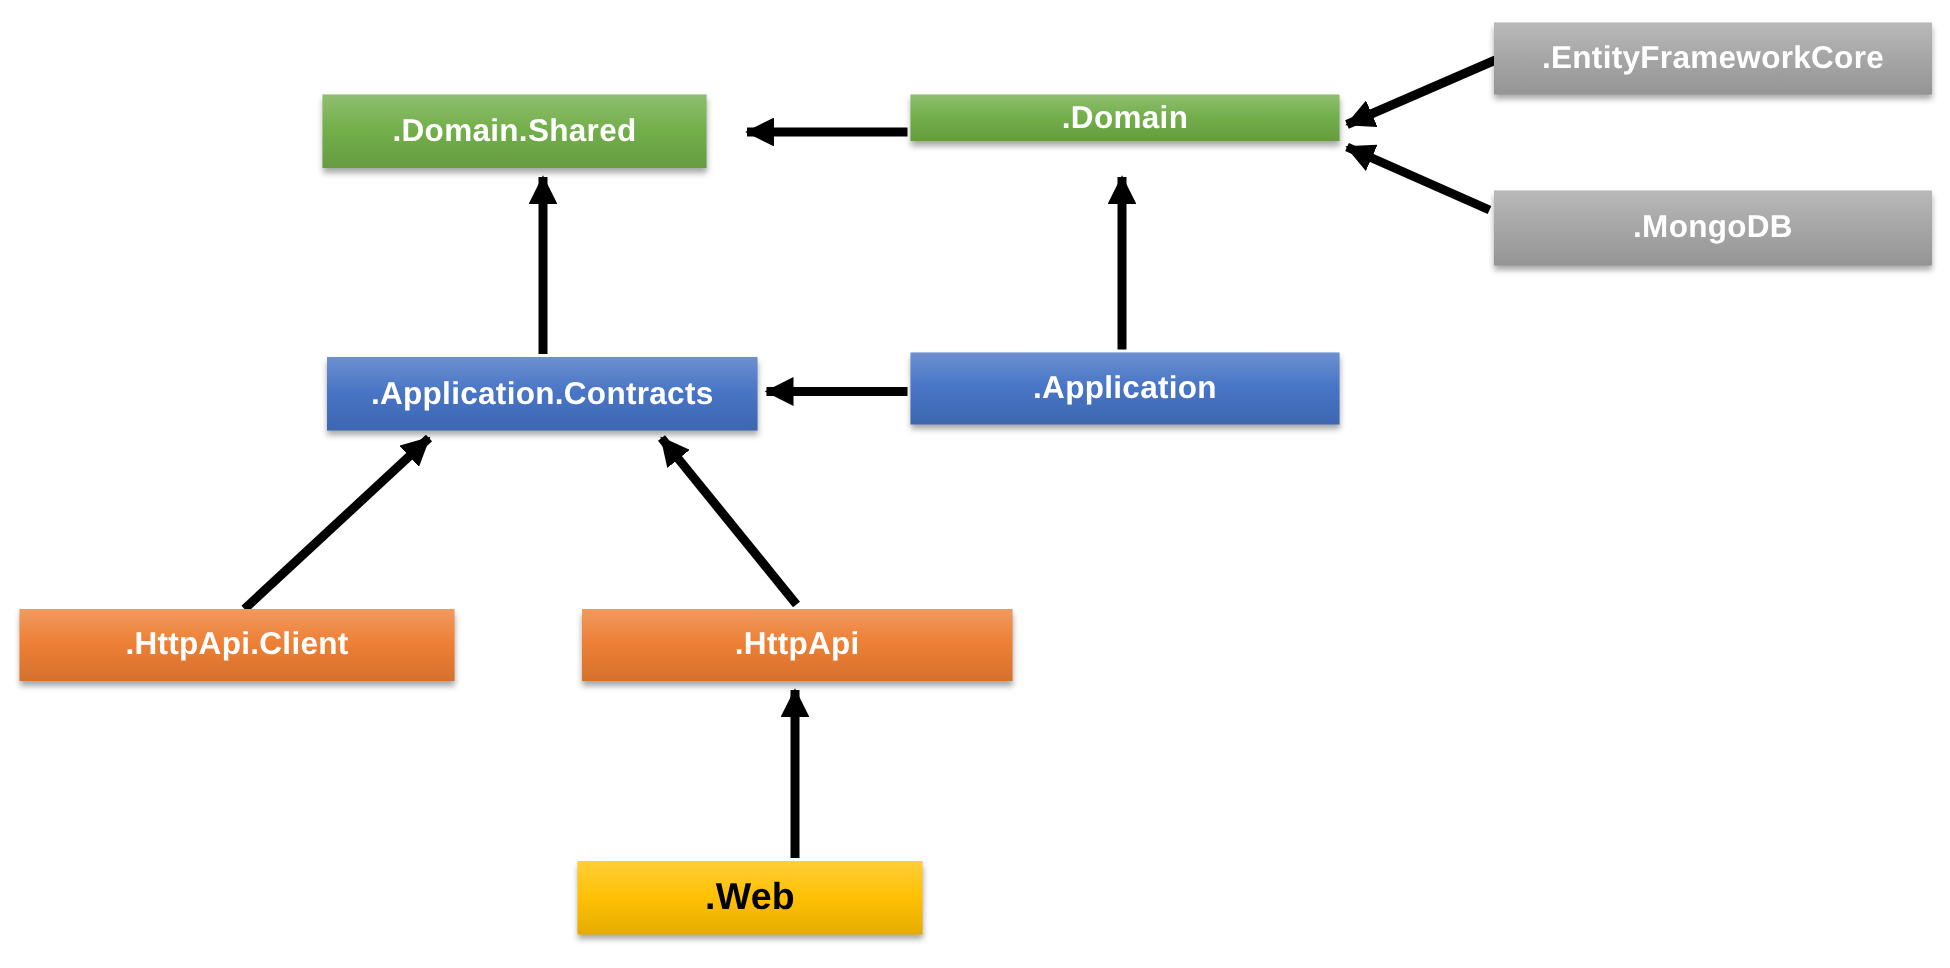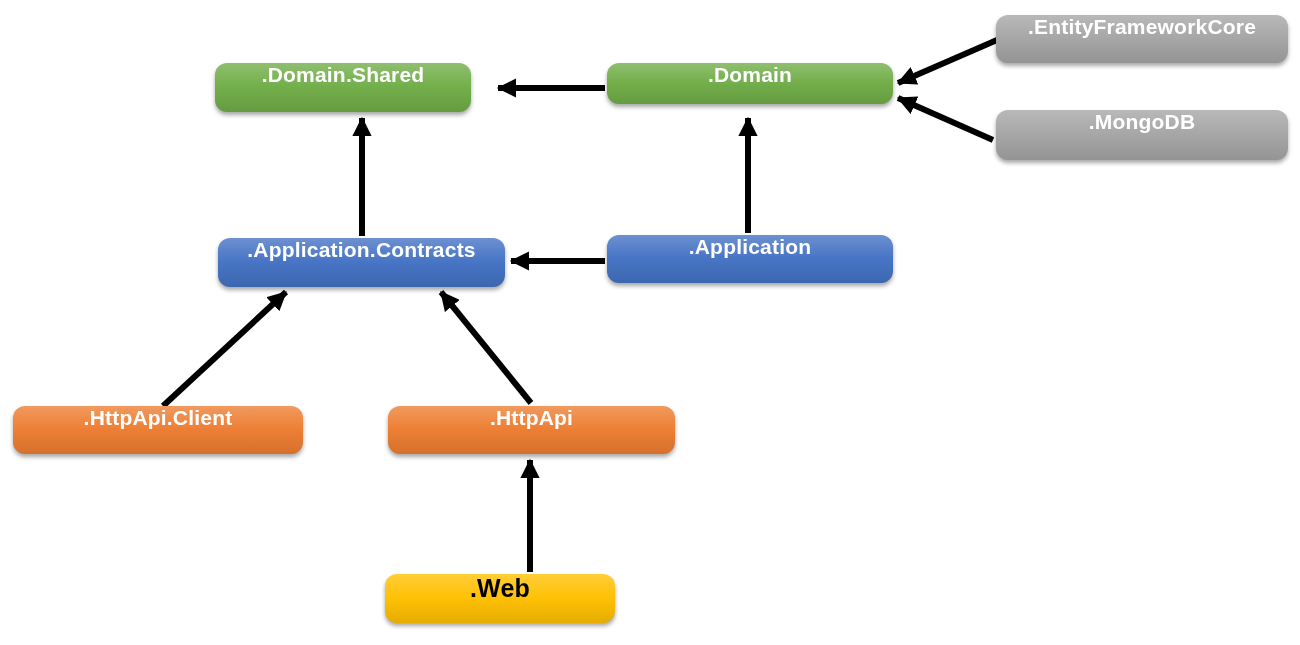--- a/index.html
+++ b/index.html
@@ -19,23 +19,23 @@
     position: absolute;
     left: 0;
     top: 0;
     width: 1300px;
     height: 645px;
     pointer-events: none;
   }
   .node {
     position: absolute;
     display: flex;
-    align-items: flex-start;
+    align-items: center;
     justify-content: center;
-    border-radius: 12px;
+    border-radius: 0;
     box-shadow: 0 3px 4px rgba(0,0,0,0.35);
     background-image: linear-gradient(to bottom, rgba(255,255,255,0.22), rgba(255,255,255,0.02) 48%, rgba(0,0,0,0.10));
   }
   .node .label {
     font-weight: bold;
     font-size: 21px;
     color: #ffffff;
     white-space: nowrap;
     letter-spacing: 0.2px;
   }
@@ -73,29 +73,29 @@
     <line class="edge-line" x1="993" y1="140" x2="898" y2="98" marker-end="url(#ah)"></line>
     <line class="edge-line" x1="163" y1="406" x2="286" y2="292" marker-end="url(#ah)"></line>
     <line class="edge-line" x1="531" y1="403" x2="441" y2="292" marker-end="url(#ah)"></line>
     <line class="edge-line" x1="530" y1="572" x2="530" y2="460" marker-end="url(#ah)"></line>
   </svg>
 
   <div class="node node-green" style="left:215px; top:63px; width:256px; height:49px;">
     <span class="label">.Domain.Shared</span>
   </div>
 
-  <div class="node node-green" style="left:607px; top:63px; width:286px; height:41px;">
+  <div class="node node-green" style="left:607px; top:63px; width:286px; height:31px;">
     <span class="label">.Domain</span>
   </div>
 
   <div class="node node-gray" style="left:996px; top:15px; width:292px; height:48px;">
     <span class="label">.EntityFrameworkCore</span>
   </div>
 
-  <div class="node node-gray" style="left:996px; top:110px; width:292px; height:50px;">
+  <div class="node node-gray" style="left:996px; top:127px; width:292px; height:50px;">
     <span class="label">.MongoDB</span>
   </div>
 
   <div class="node node-blue" style="left:218px; top:238px; width:287px; height:49px;">
     <span class="label">.Application.Contracts</span>
   </div>
 
   <div class="node node-orange" style="left:13px; top:406px; width:290px; height:48px;">
     <span class="label">.HttpApi.Client</span>
   </div>

